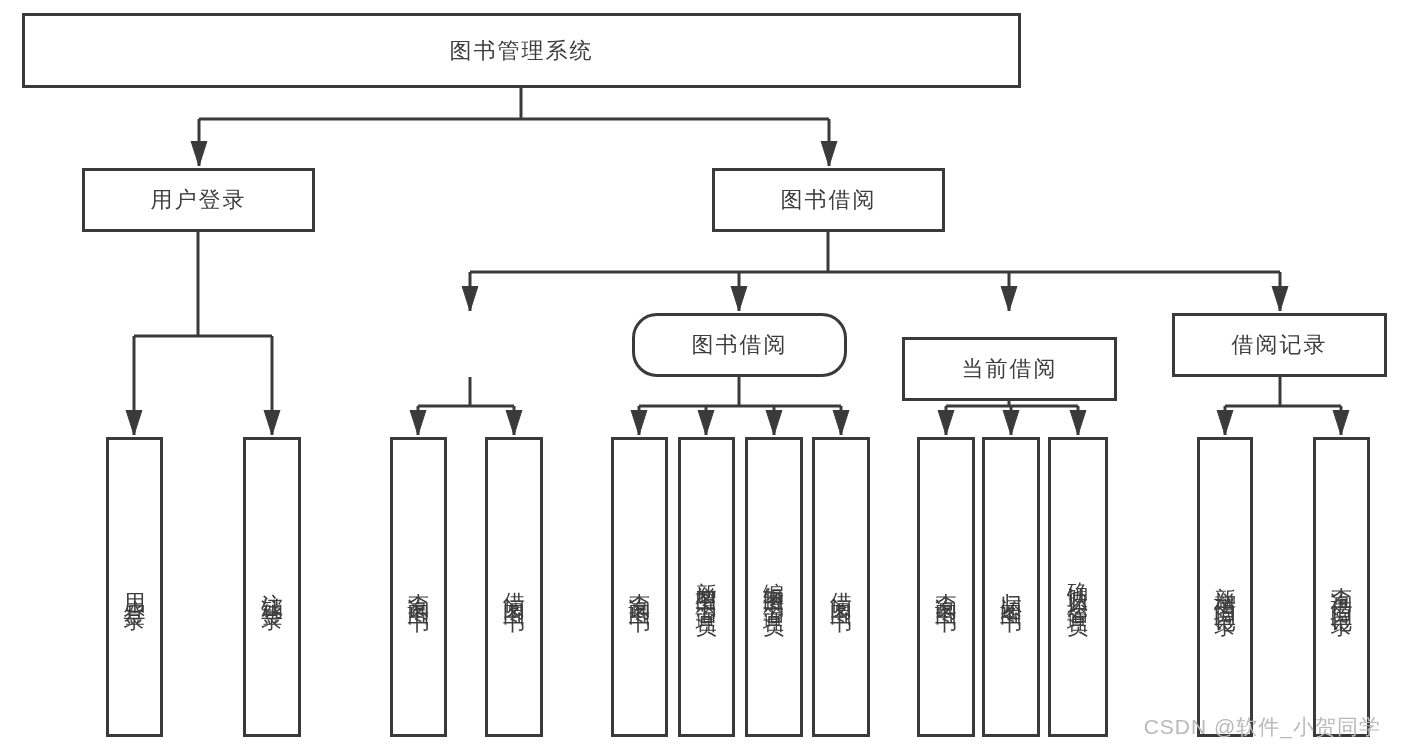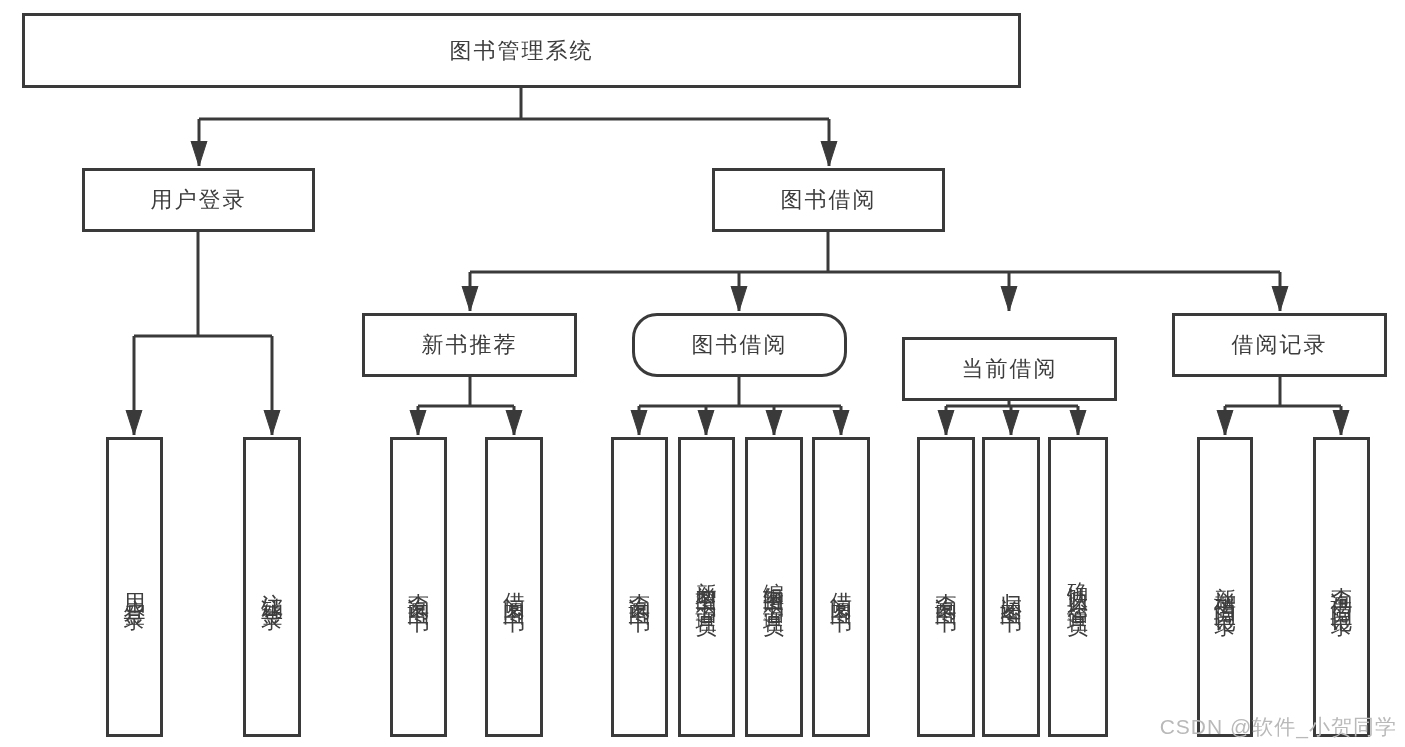--- a/index.html
+++ b/index.html
@@ -38,21 +38,21 @@
     font-size: 22px;
     letter-spacing: 6px;
     line-height: 1;
   }
   .vnode-long {
     letter-spacing: 5px;
     font-size: 21px;
   }
   #watermark {
     position: absolute;
-    right: 8px;
+    right: 24px;
     bottom: 6px;
     font-size: 21px;
     color: #b9b9b9;
     letter-spacing: 1px;
     z-index: 5;
     white-space: nowrap;
   }
 </style>
 </head>
 <body>
@@ -107,21 +107,20 @@
       <path d="M1225,406 L1225,435" marker-end="url(#arrow)"></path>
       <path d="M1341,406 L1341,435" marker-end="url(#arrow)"></path>
     </g>
   </svg>
 
   <div class="node hnode" style="left:22px; top:13px; width:999px; height:75px;">图书管理系统</div>
 
   <div class="node hnode" style="left:82px; top:168px; width:233px; height:64px;">用户登录</div>
   <div class="node hnode" style="left:712px; top:168px; width:233px; height:64px;">图书借阅</div>
 
-  <div class="node hnode" style="left:362px; top:313px; width:215px; height:64px;">新书推荐</div>
   <div class="node hnode" style="left:632px; top:313px; width:215px; height:64px;border-radius:25px;">图书借阅</div>
   <div class="node hnode" style="left:902px; top:313px; width:215px; height:64px;margin-top:24px;">当前借阅</div>
   <div class="node hnode" style="left:1172px; top:313px; width:215px; height:64px;">借阅记录</div>
 
   <div class="node vnode" style="left:106px; top:437px; width:57px; height:300px;">用户登录</div>
   <div class="node vnode" style="left:243px; top:437px; width:58px; height:300px;">注销登录</div>
 
   <div class="node vnode" style="left:390px; top:437px; width:57px; height:300px;">查询图书</div>
   <div class="node vnode" style="left:485px; top:437px; width:58px; height:300px;">借阅图书</div>
 

